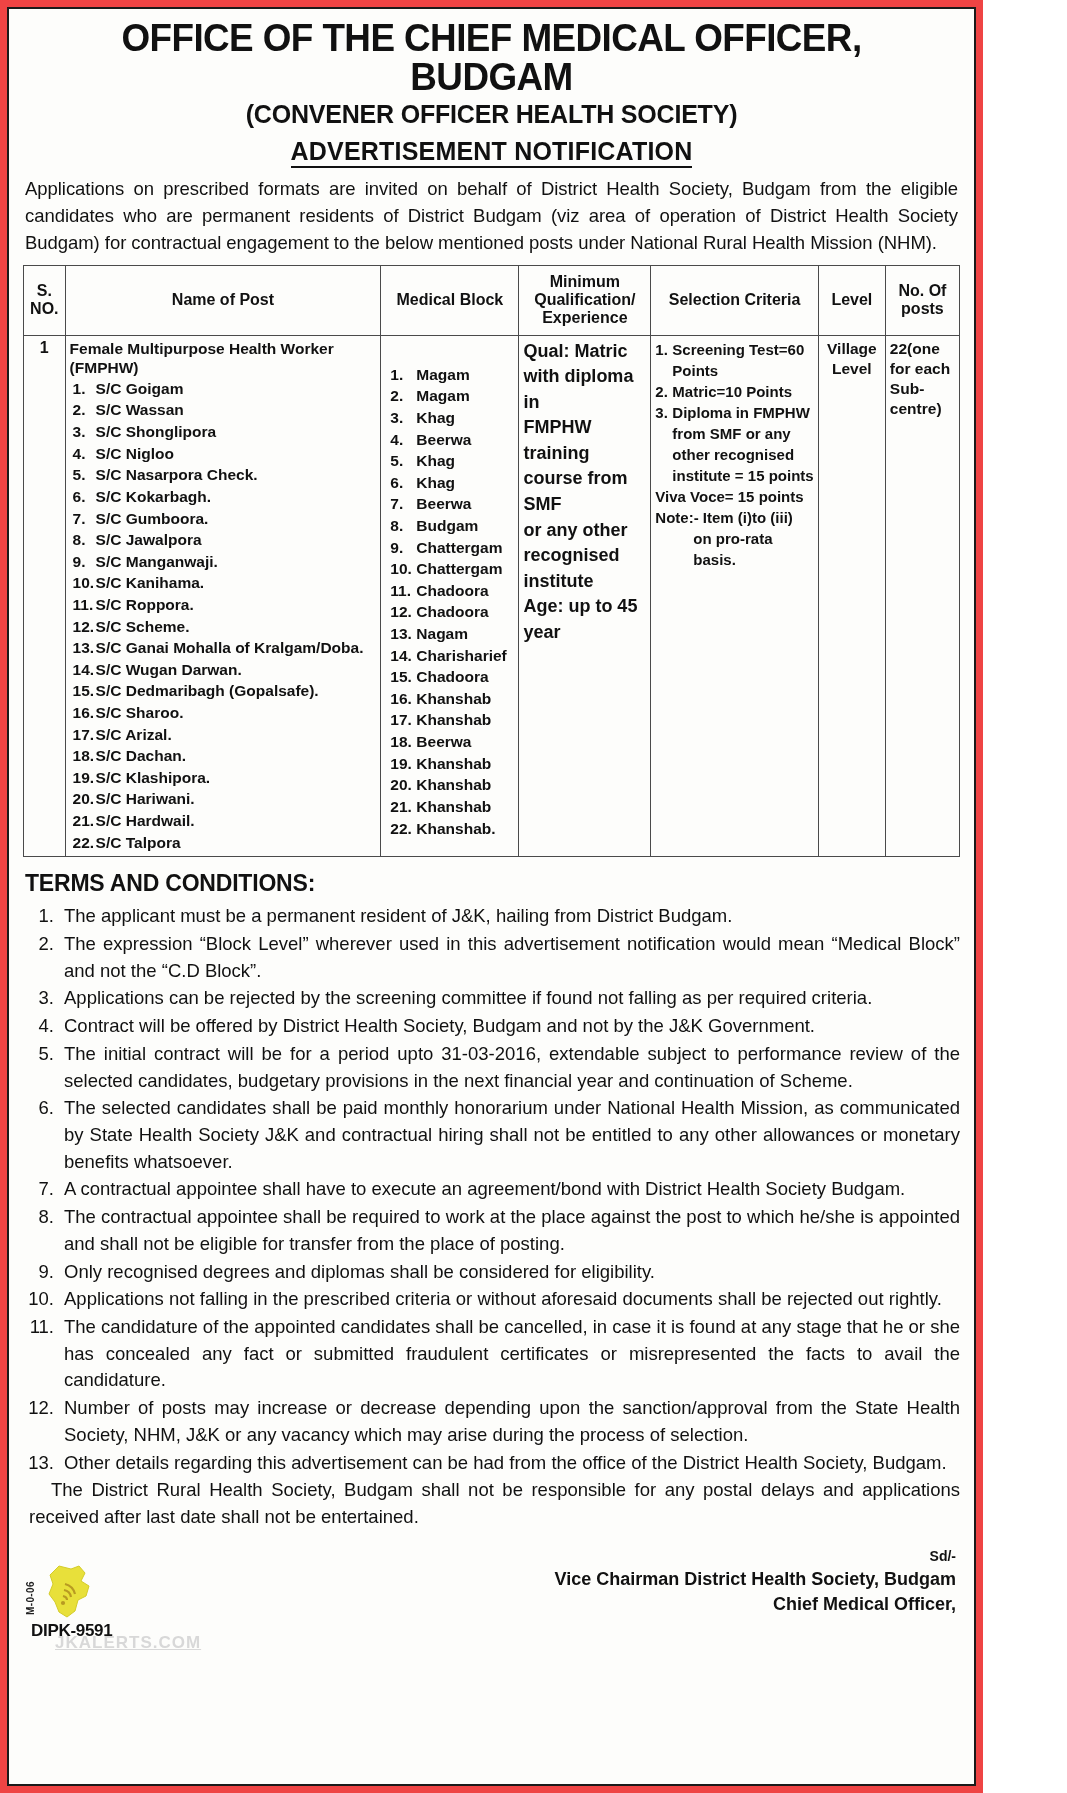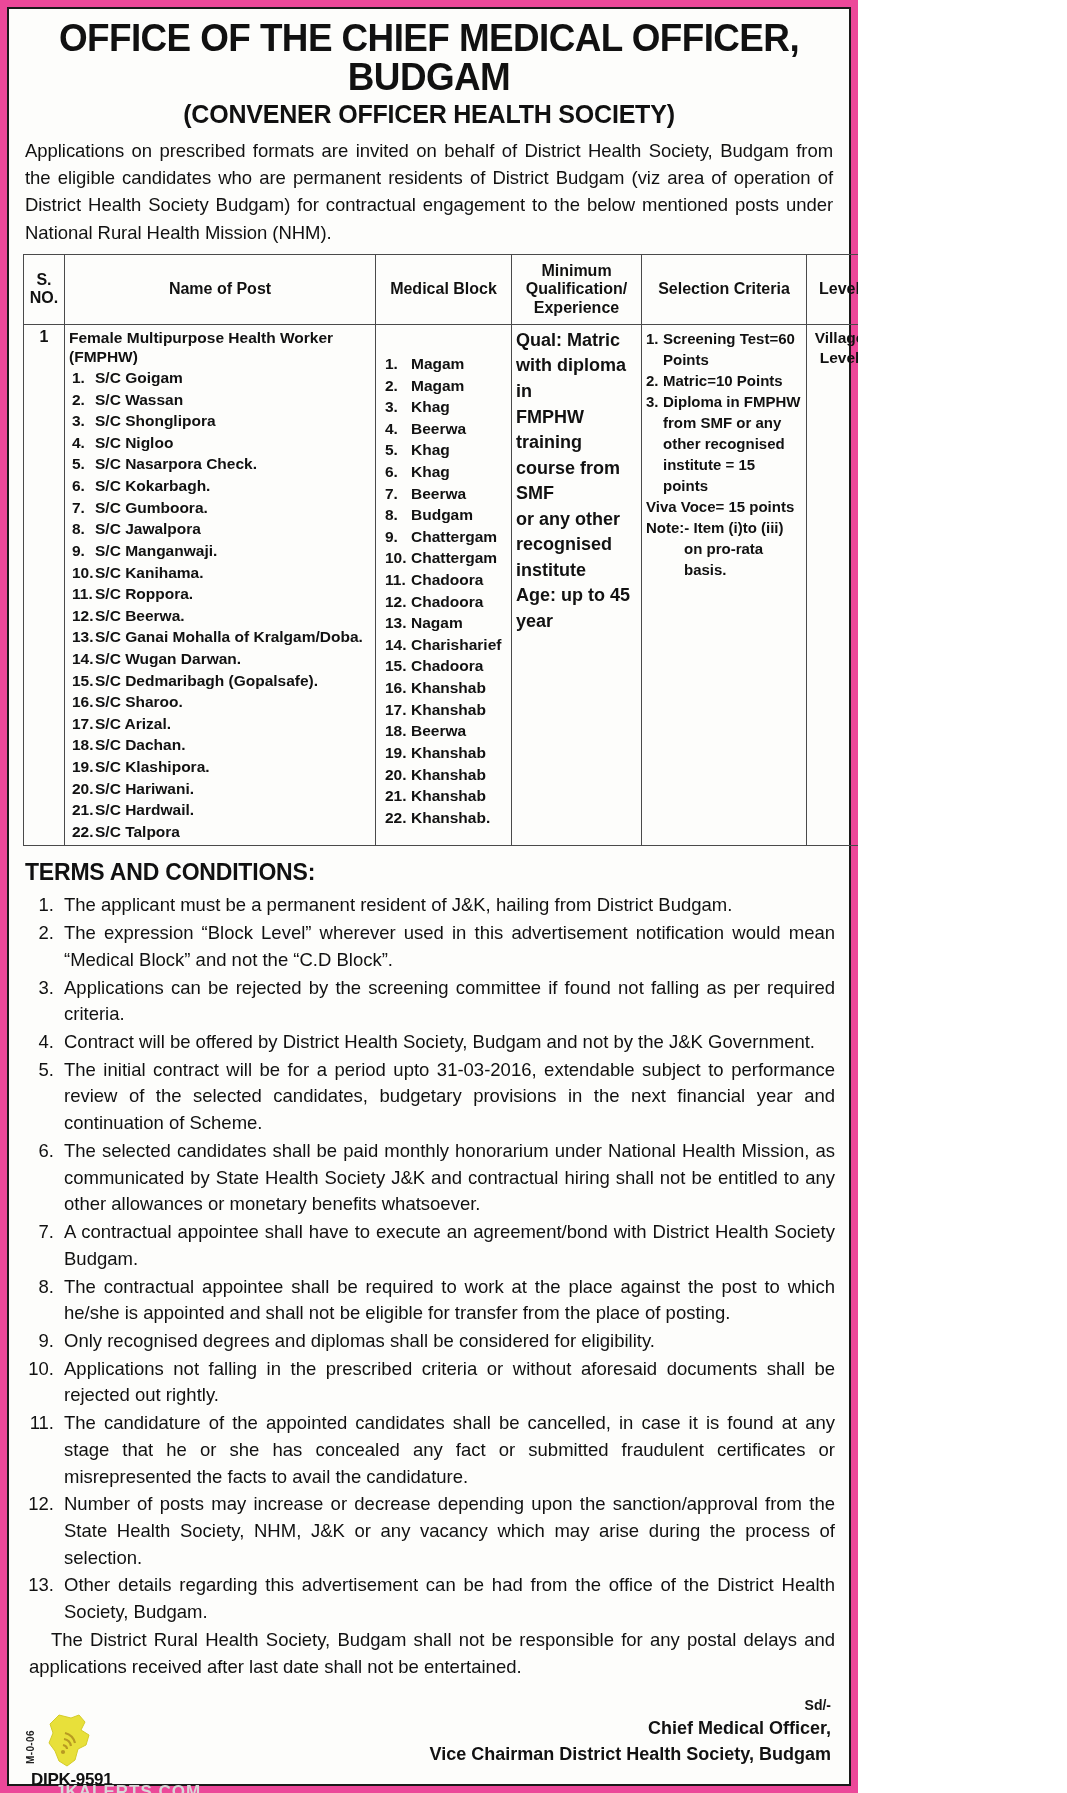--- a/index.html
+++ b/index.html
@@ -6,24 +6,24 @@
     margin: 0;
     padding: 0;
     background: #ffffff;
   }
   body {
     font-family: "Liberation Sans", sans-serif;
     color: #111111;
   }
   .page {
     position: relative;
-    width: 858px;
+    width: 983px;
     height: 1793px;
     box-sizing: border-box;
-    background: #ec4899;
+    background: #ef4444;
     overflow: hidden;
   }
   .outer-frame {
     position: absolute;
     left: 7px;
     top: 7px;
     right: 7px;
     bottom: 7px;
     border: 2px solid #1a1a1a;
     box-sizing: border-box;
@@ -263,20 +263,21 @@
   }
 </style>
 </head>
 <body>
 
 <div class="page">
   <div class="outer-frame">
 
     <div class="hdr-main">OFFICE OF THE CHIEF MEDICAL OFFICER, BUDGAM</div>
     <div class="hdr-sub">(CONVENER OFFICER HEALTH SOCIETY)</div>
+    <div class="hdr-advt"><span>ADVERTISEMENT NOTIFICATION</span></div>
     <div class="intro">Applications on prescribed formats are invited on behalf of District Health Society, Budgam from the eligible candidates who are permanent residents of District Budgam (viz area of operation of District Health Society Budgam) for contractual engagement to the below mentioned posts under National Rural Health Mission (NHM).</div>
 
     <table class="main-tbl">
       <colgroup>
         <col class="col-sno">
           <col class="col-post">
           <col class="col-blk">
           <col class="col-qual">
           <col class="col-sel">
           <col class="col-lvl">
@@ -348,21 +349,21 @@
                 <li>
                   <span class="n">10.</span>
                   <span class="t">S/C Kanihama.</span>
                 </li>
                 <li>
                   <span class="n">11.</span>
                   <span class="t">S/C Roppora.</span>
                 </li>
                 <li>
                   <span class="n">12.</span>
-                  <span class="t">S/C Beerwa.</span>
+                  <span class="t">S/C Scheme.</span>
                 </li>
                 <li>
                   <span class="n">13.</span>
                   <span class="t">S/C Ganai Mohalla of Kralgam/Doba.</span>
                 </li>
                 <li>
                   <span class="n">14.</span>
                   <span class="t">S/C  Wugan Darwan.</span>
                 </li>
                 <li>
@@ -585,22 +586,22 @@
         <li>
           <span class="tn">13.</span>
           <span class="tt">Other details regarding this advertisement can be had from the office of the District Health Society, Budgam.</span>
         </li>
       </ol>
     <div class="tail-para ind">The District Rural Health Society, Budgam shall not be responsible for any postal delays and applications received after last date shall not be entertained.</div>
 
     <div class="footer">
       <div class="sign-block">
         <div class="sign-sd">Sd/-</div>
+        <div>Vice Chairman District Health Society, Budgam</div>
         <div>Chief Medical Officer,</div>
-        <div>Vice Chairman District Health Society, Budgam</div>
       </div>
       <div class="logo-area">
         <div class="m006">M-0-06</div>
         <div class="logo-shape">
           <svg width="52" height="56" viewBox="0 0 52 56" aria-hidden="true">
             <path d="M14 2 L26 5 L34 2 L40 9 L36 17 L44 22 L41 32 L33 36 L30 47 L22 53 L14 48 L10 38 L4 30 L8 20 L5 11 Z" fill="#e8e03a" stroke="#d4cc2a" stroke-width="1"></path>
             <path d="M20 20 q8 2 10 10" stroke="#b89a22" stroke-width="2.2" fill="none"></path>
             <path d="M19 26 q6 1 7 7" stroke="#b89a22" stroke-width="2.2" fill="none"></path>
             <path d="M18 32 q4 1 4 4" stroke="#b89a22" stroke-width="2.2" fill="none"></path>
             <circle cx="18" cy="39" r="2.1" fill="#b89a22"></circle>

